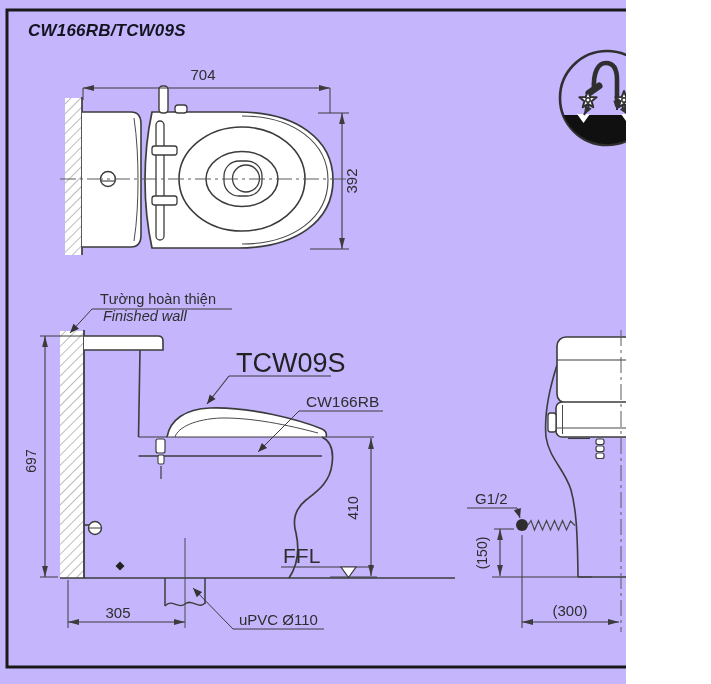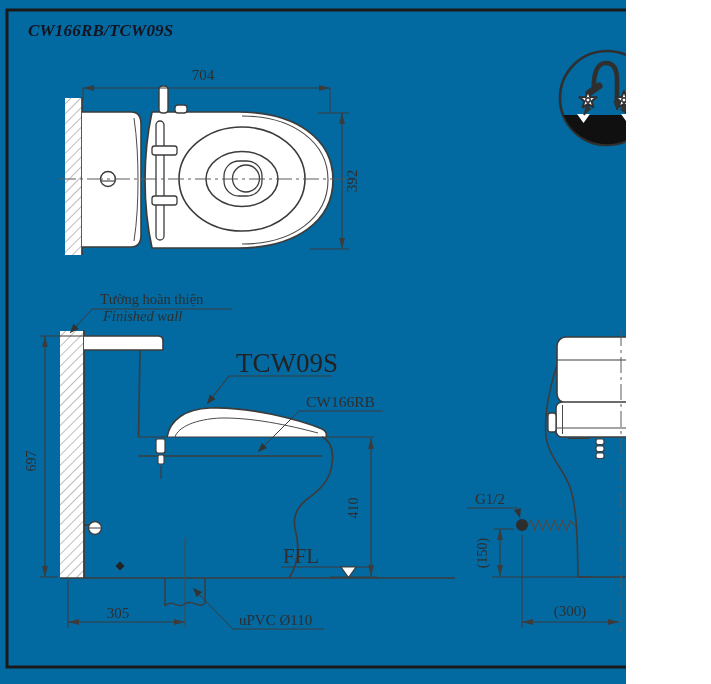--- a/index.html
+++ b/index.html
@@ -1,17 +1,17 @@
 <!DOCTYPE html>
 <html><head>
 <meta charset="utf-8">
 <style>
   html,body{margin:0;padding:0;background:#ffffff;}
-  #page{position:relative;width:626px;height:684px;background:#0369a1;overflow:hidden;
-        font-family:Liberation Serif, serif;}
+  #page{position:relative;width:626px;height:684px;background:#c4b5fd;overflow:hidden;
+        font-family:Liberation Sans, sans-serif;}
   #title{position:absolute;left:28px;top:21px;font-size:17px;font-weight:bold;font-style:italic;
          color:#14141f;letter-spacing:.2px;}
   svg{position:absolute;left:0;top:0;}
   text{fill:#2e2e2e;}
   .dim{font-size:15px;}
   .dimsm{font-size:14px;}
   .lbl{font-size:14.5px;}
   .big{font-size:27px;fill:#222;}
   .med{font-size:15.5px;}
   .ffl{font-size:21px;}

